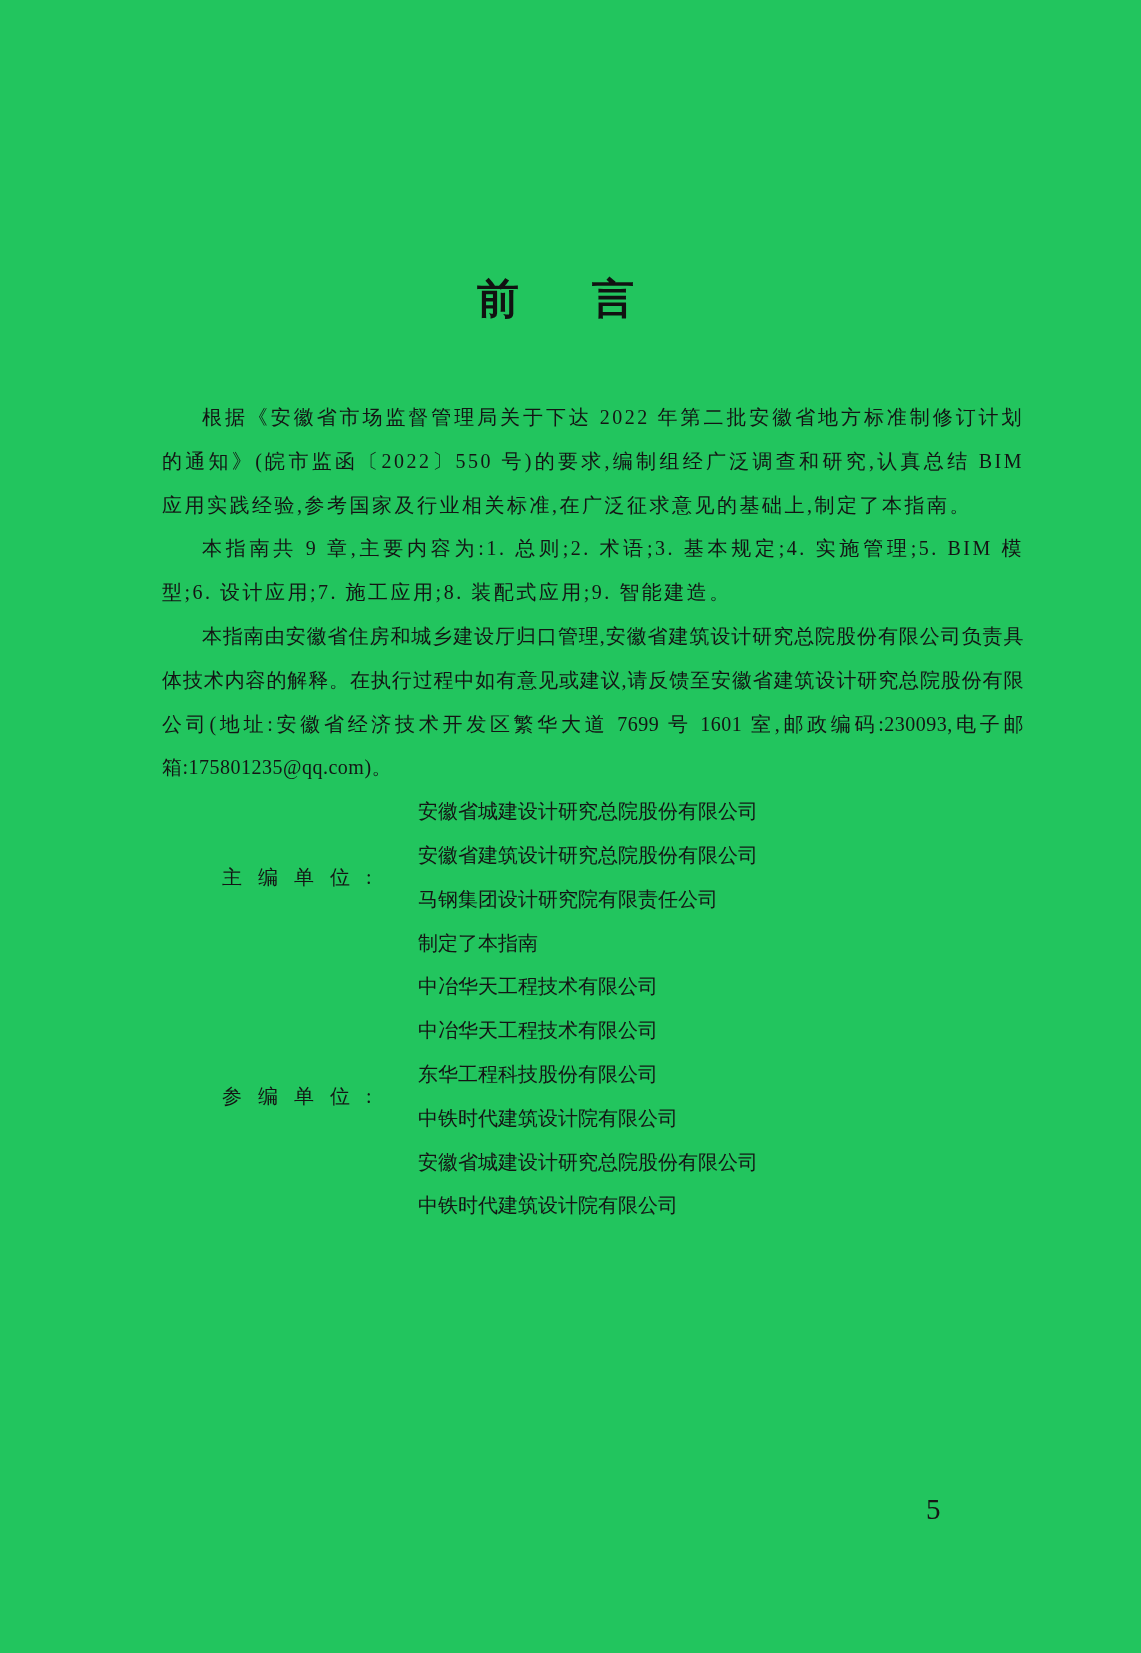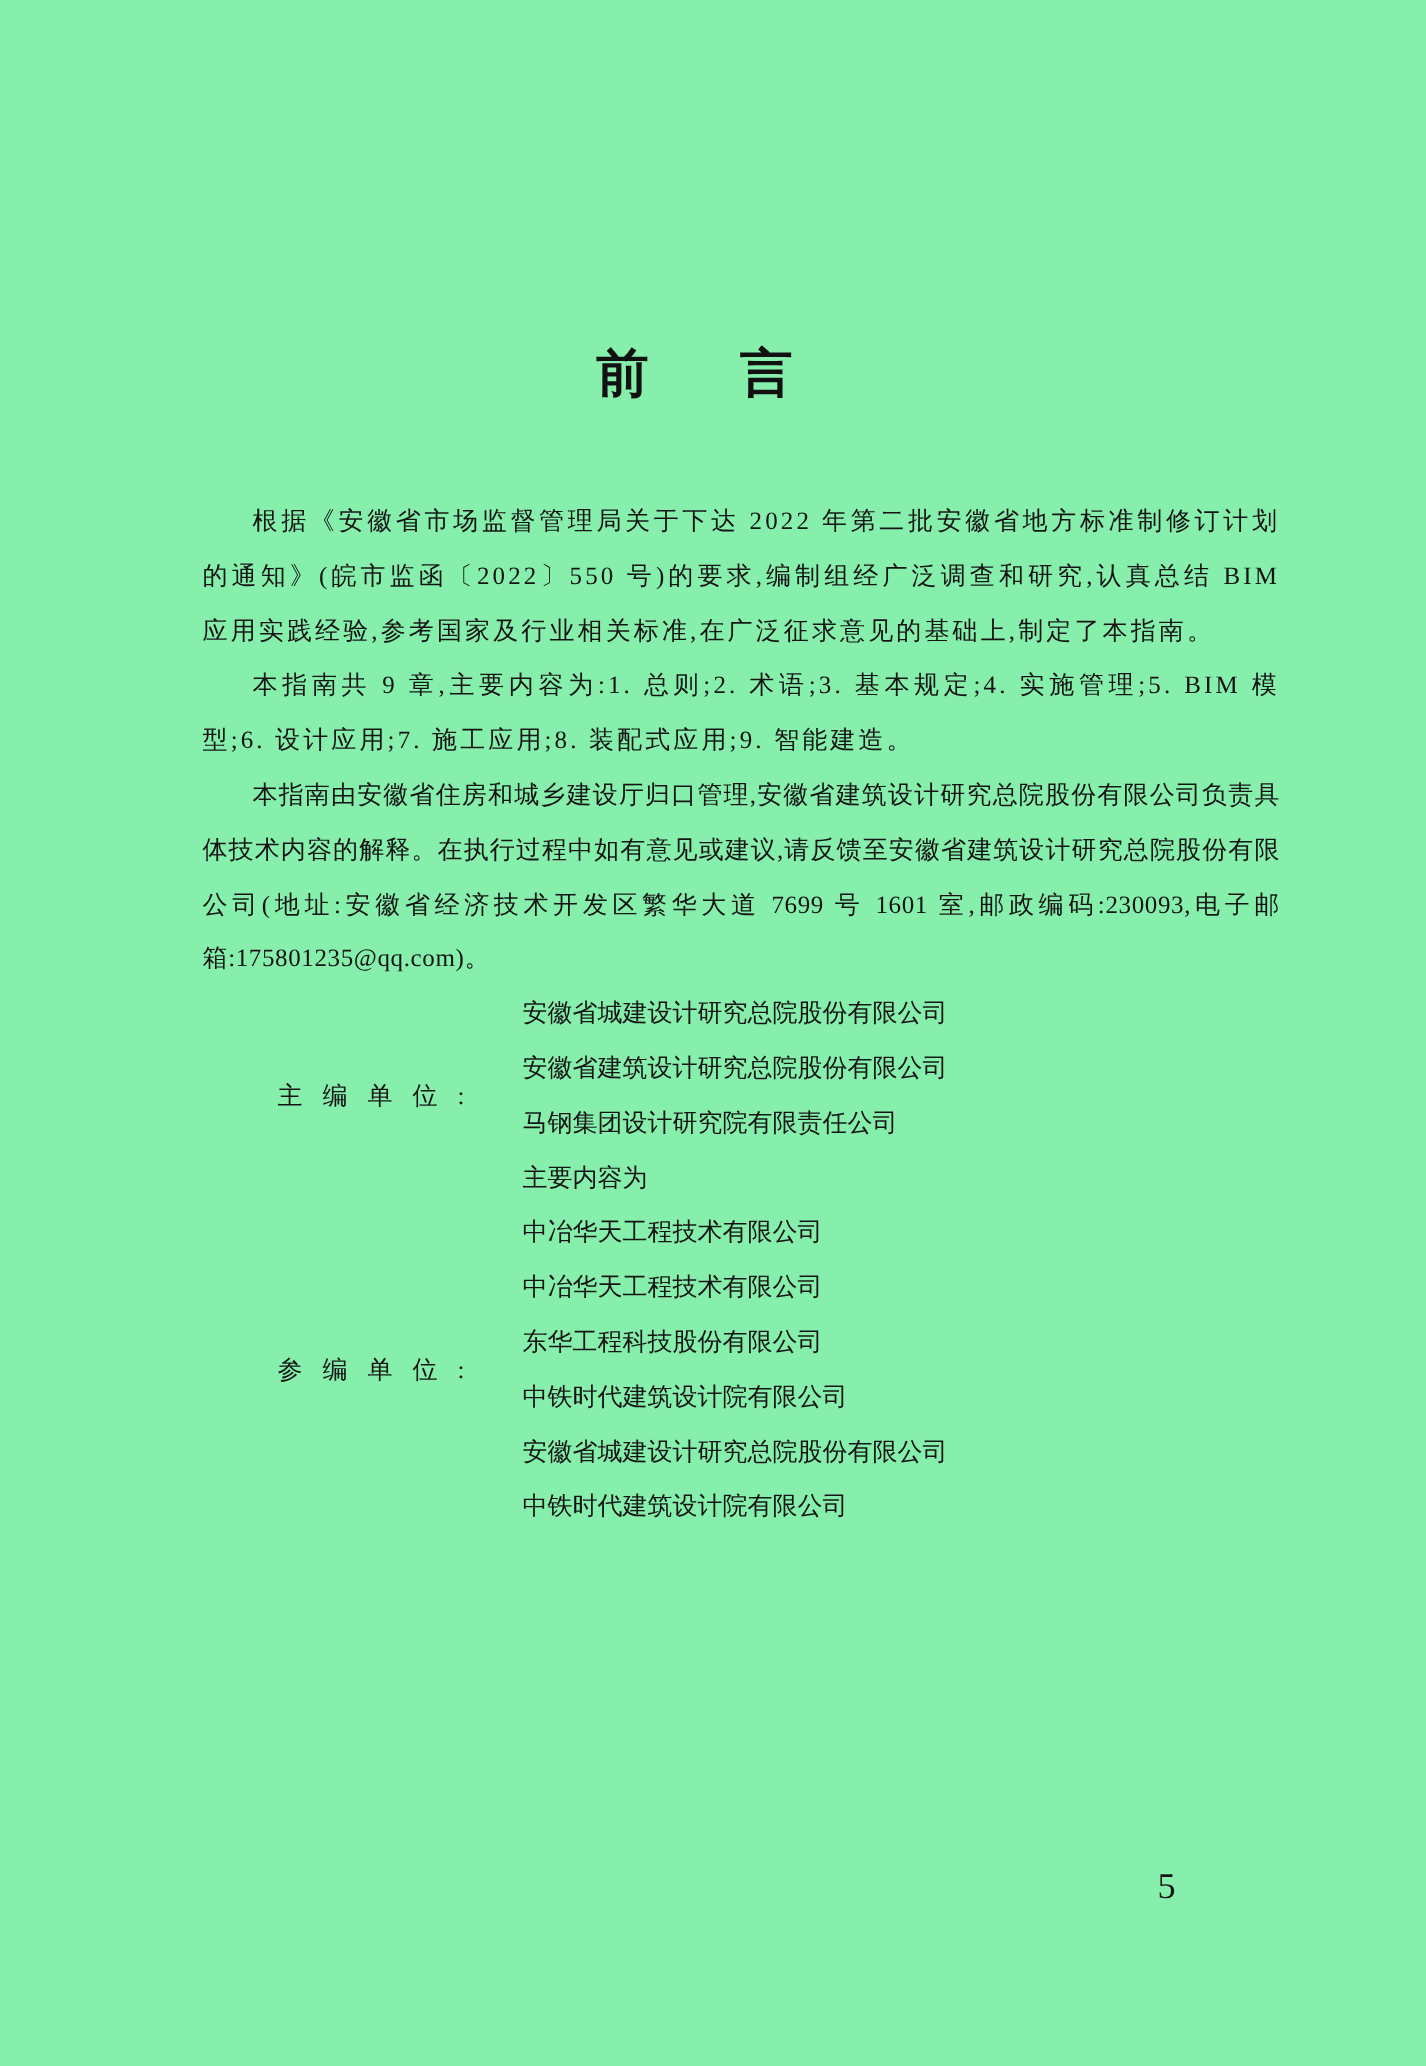--- a/index.html
+++ b/index.html
@@ -1,20 +1,20 @@
 <!DOCTYPE html>
 <html><head>
 <meta charset="utf-8">
 <style>
   html, body { margin: 0; padding: 0; background: #e8e8e8; }
   .page {
     position: relative;
     width: 1141px;
     height: 1653px;
-    background: #86efac;
+    background: #22c55e;
     color: #141414;
     font-family: "Liberation Serif", "DejaVu Serif", serif;
     overflow: hidden;
     margin: 0 auto;
   }
   .title {
     position: absolute;
     top: 276px;
     left: 162px;
     width: 860px;
@@ -75,21 +75,21 @@
     <p class="para loose">根据《安徽省市场监督管理局关于下达 2022 年第二批安徽省地方标准制修订计划的通知》(皖市监函〔2022〕550 号)的要求,编制组经广泛调查和研究,认真总结 BIM 应用实践经验,参考国家及行业相关标准,在广泛征求意见的基础上,制定了本指南。</p>
     <p class="para loose">本指南共 9 章,主要内容为:1. 总则;2. 术语;3. 基本规定;4. 实施管理;5. BIM 模型;6. 设计应用;7. 施工应用;8. 装配式应用;9. 智能建造。</p>
     <p class="para">本指南由安徽省住房和城乡建设厅归口管理,安徽省建筑设计研究总院股份有限公司负责具体技术内容的解释。在执行过程中如有意见或建议,请反馈至安徽省建筑设计研究总院股份有限公司(地址:安徽省经济技术开发区繁华大道 7699 号 1601 室,邮政编码:230093,电子邮箱:175801235@qq.com)。</p>
 
     <div class="unit-section">
       <div class="unit-label">主编单位:</div>
       <div class="unit-orgs">
         <div class="org">安徽省城建设计研究总院股份有限公司</div>
         <div class="org">安徽省建筑设计研究总院股份有限公司</div>
         <div class="org">马钢集团设计研究院有限责任公司</div>
-        <div class="org">主要内容为</div>
+        <div class="org">制定了本指南</div>
       </div>
     </div>
 
     <div class="unit-section">
       <div class="unit-label">参编单位:</div>
       <div class="unit-orgs">
         <div class="org">中冶华天工程技术有限公司</div>
         <div class="org">中冶华天工程技术有限公司</div>
         <div class="org">东华工程科技股份有限公司</div>
         <div class="org">中铁时代建筑设计院有限公司</div>

